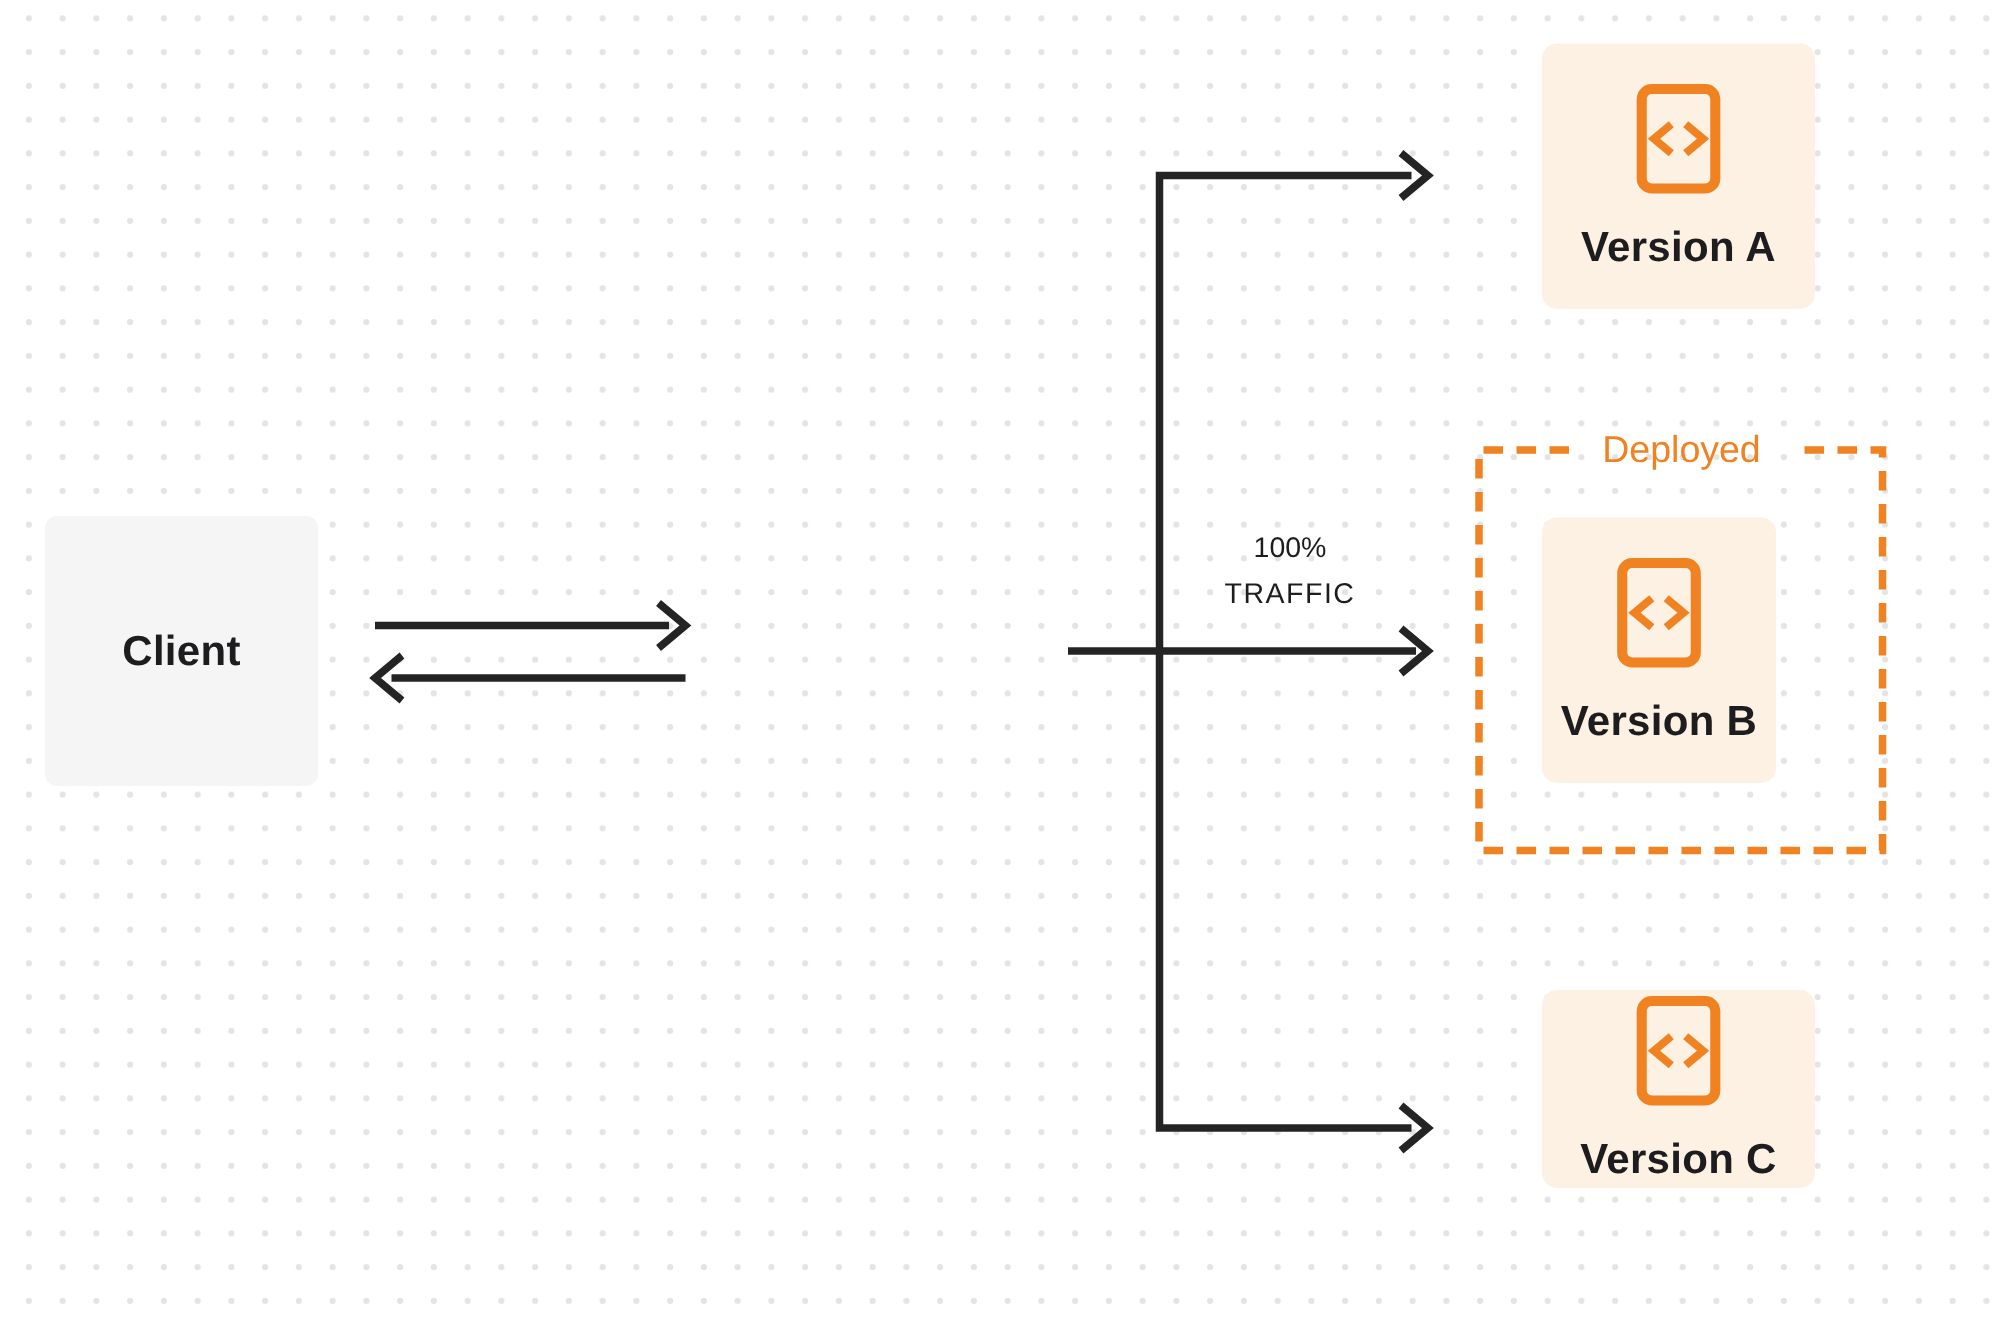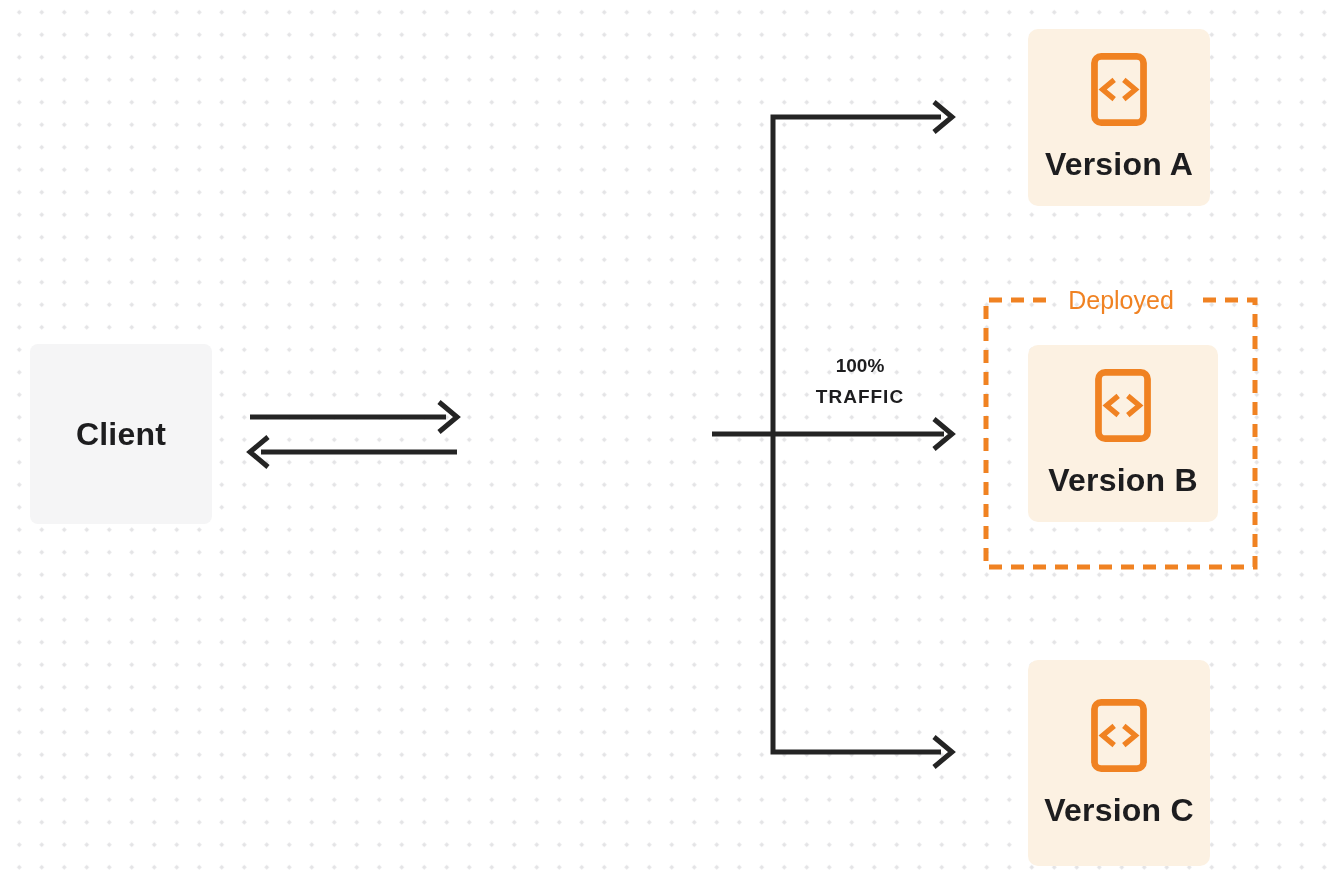--- a/index.html
+++ b/index.html
@@ -29,21 +29,21 @@
   }
   .node {
     position: absolute;
     display: flex;
     flex-direction: column;
     align-items: center;
     justify-content: center;
     border-radius: 10px;
   }
   .node .label {
-    font-size: 32px;
+    font-size: 28px;
     font-weight: 700;
     color: var(--text-dark);
     letter-spacing: 0.2px;
     white-space: nowrap;
   }
   .client-node {
     left: 30px; top: 344px; width: 182px; height: 180px;
     background: var(--node-gray);
     border-radius: 8px;
   }
@@ -51,42 +51,42 @@
     left: 493px; top: 345px; width: 180px; height: 178px;
     background: var(--node-cream);
     gap: 14px;
   }
   .version-node {
     width: 182px; height: 177px;
     background: var(--node-cream);
     gap: 19px;
   }
   .version-a { left: 1028px; top: 29px; }
-  .version-b { left: 1028px; top: 345px; width: 190px; }
-  .version-c { left: 1028px; top: 660px; height: 206px; }
+  .version-b { left: 1028px; top: 345px; width: 156px; }
+  .version-c { left: 1028px; top: 660px; height: 132px; }
   .svg-overlay {
     position: absolute;
     left: 0; top: 0; width: 1338px; height: 878px;
     pointer-events: none;
   }
   .s-line { stroke: var(--line); fill: none; }
   .s-orange { stroke: var(--orange); fill: none; }
   .deployed-label {
     position: absolute;
     left: 1046px; top: 285px; width: 150px; height: 30px;
     display: flex; align-items: center; justify-content: center;
     font-size: 25px; font-weight: 400;
     color: var(--orange);
     white-space: nowrap;
   }
   .traffic-label {
     position: absolute;
     left: 790px; top: 350px; width: 140px;
     text-align: center;
-    font-size: 19px; font-weight: 700;
+    font-size: 19px; font-weight: 400;
     color: var(--text-dark);
     line-height: 31px;
   }
   .traffic-label .t2 { letter-spacing: 1px; }
   .worker-logo { width: 88px; height: 82px; }
   .code-icon { width: 58px; height: 75px; }
 </style>
 </head>
 <body>
 

